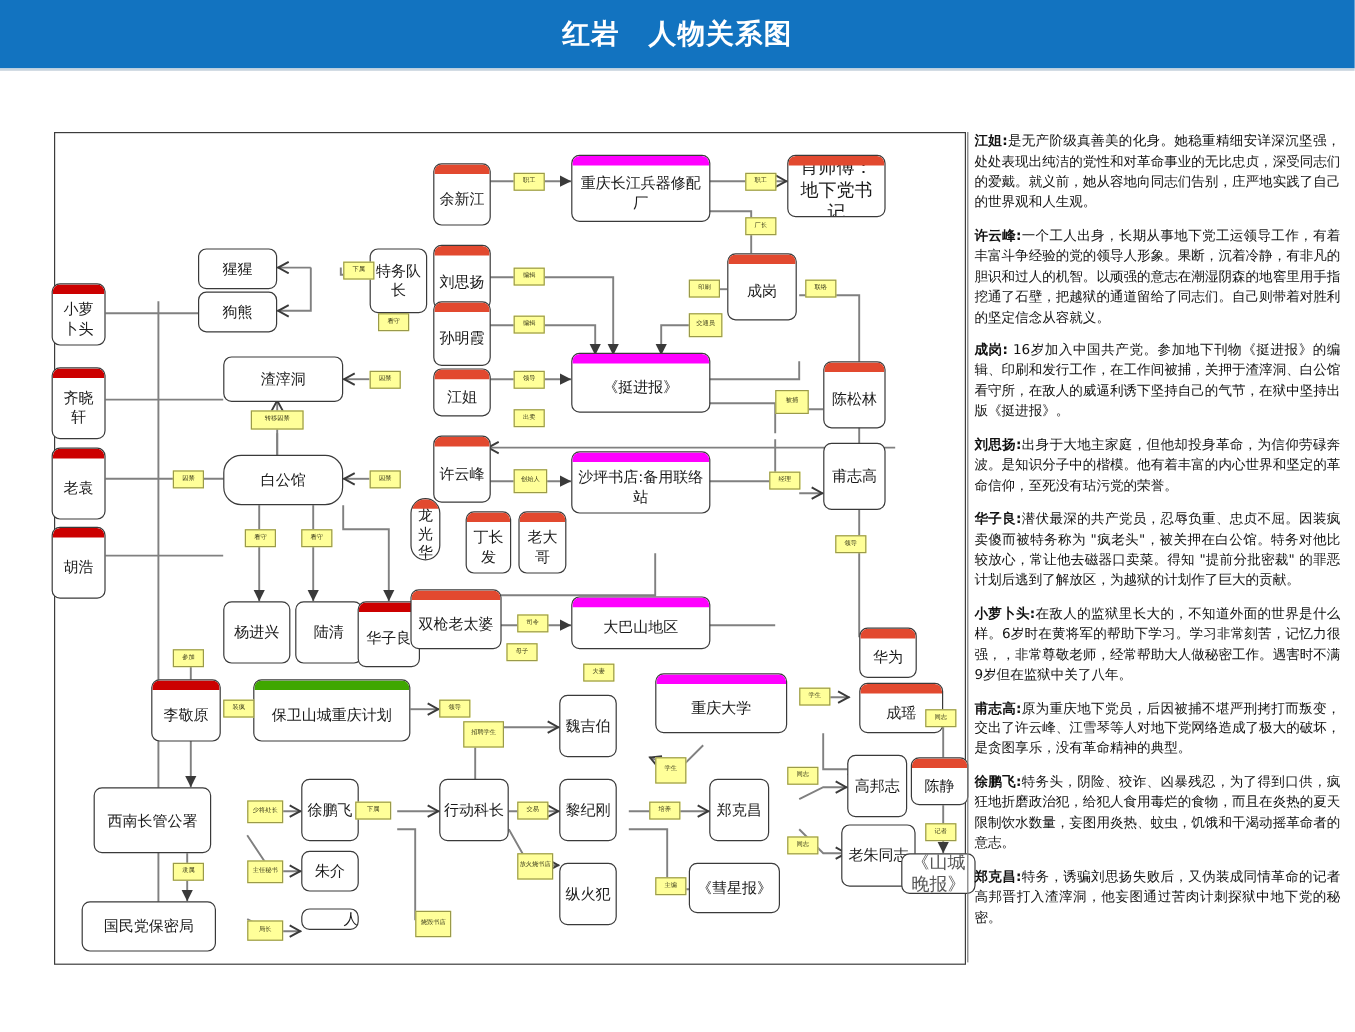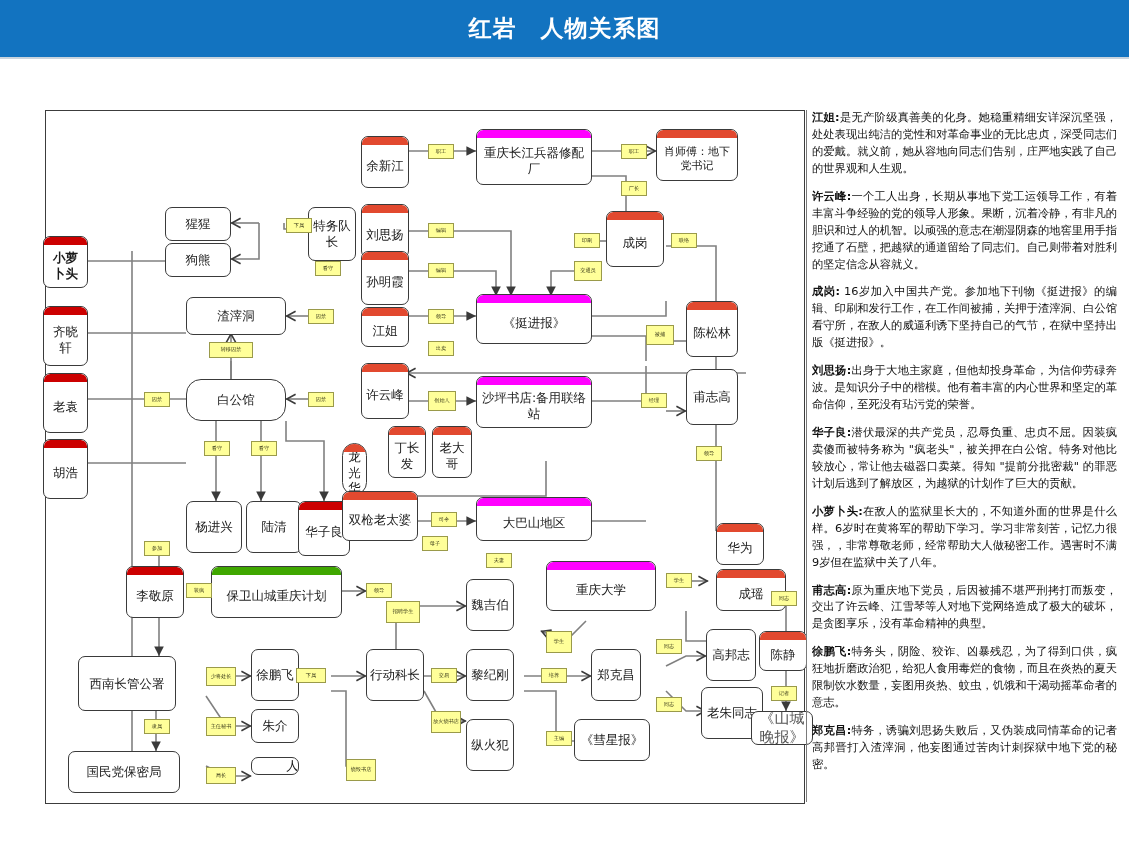--- a/index.html
+++ b/index.html
@@ -43,21 +43,21 @@
   .node.plain{padding-top:0;}
   .node::before{
     content:"";position:absolute;left:0;top:0;width:100%;height:8px;
     border-top-left-radius:6px;border-top-right-radius:6px;
   }
   .node.plain::before{display:none;}
   .node.hdr-red::before{background:#cc0000;}
   .node.hdr-orange::before{background:#e2492f;}
   .node.hdr-magenta::before{background:#ff00ff;}
   .node.hdr-green::before{background:#3fa700;}
-  .node.small{font-size:11px;justify-content:flex-end;}
+  .node.small{font-size:15px;justify-content:flex-end;}
   .node.tiny{font-size:15px;color:#555;}
   
   .elabel{
     position:absolute;box-sizing:border-box;
     background:#ffff99;border:1px solid #9a9a4a;
     color:#3a3a1a;
     font-size:5.2px;line-height:1.15;
     display:flex;align-items:center;justify-content:center;
     text-align:center;
     padding:1px;
@@ -197,21 +197,21 @@
       <path d="M545,290 L600,290 L600,255"></path>
 
       <path d="M360,262 L700,262" marker-end="url(#ao)" transform="scale(-1,1) translate(-1060,0)"></path>
 
       <path d="M545,410 L600,410"></path>
 
       <path d="M640,470 L662,470" marker-end="url(#ao)"></path>
     </g>
   </svg>
 
-  <div class="node hdr-red" style="left:-3px;top:125px;width:45px;height:52px;font-weight:bold;">
+  <div class="node hdr-red" style="left:-3px;top:125px;width:45px;height:52px;">
       <span class="nlabel">小萝卜头</span>
     </div>
   <div class="node hdr-red" style="left:-3px;top:195px;width:45px;height:60px;">
       <span class="nlabel">齐晓轩</span>
     </div>
   <div class="node hdr-red" style="left:-3px;top:262px;width:45px;height:60px;">
       <span class="nlabel">老袁</span>
     </div>
   <div class="node hdr-red" style="left:-3px;top:328px;width:45px;height:60px;">
       <span class="nlabel">胡浩</span>
@@ -275,21 +275,21 @@
   <div class="node hdr-orange" style="left:315px;top:140px;width:48px;height:54px;">
       <span class="nlabel">孙明霞</span>
     </div>
   <div class="node hdr-orange" style="left:315px;top:196px;width:48px;height:40px;">
       <span class="nlabel">江姐</span>
     </div>
   <div class="node hdr-orange" style="left:315px;top:252px;width:48px;height:56px;">
       <span class="nlabel">许云峰</span>
     </div>
 
-  <div class="node hdr-orange" style="left:296px;top:332px;width:25px;height:52px;border-radius:13px;">
+  <div class="node hdr-orange" style="left:296px;top:304px;width:25px;height:52px;border-radius:13px;">
       <span class="nlabel">龙光华</span>
     </div>
   <div class="node hdr-orange" style="left:342px;top:315px;width:38px;height:52px;">
       <span class="nlabel">丁长发</span>
     </div>
   <div class="node hdr-orange" style="left:386px;top:315px;width:40px;height:52px;">
       <span class="nlabel">老大哥</span>
     </div>
 
   <div class="node hdr-orange" style="left:296px;top:380px;width:76px;height:50px;">

